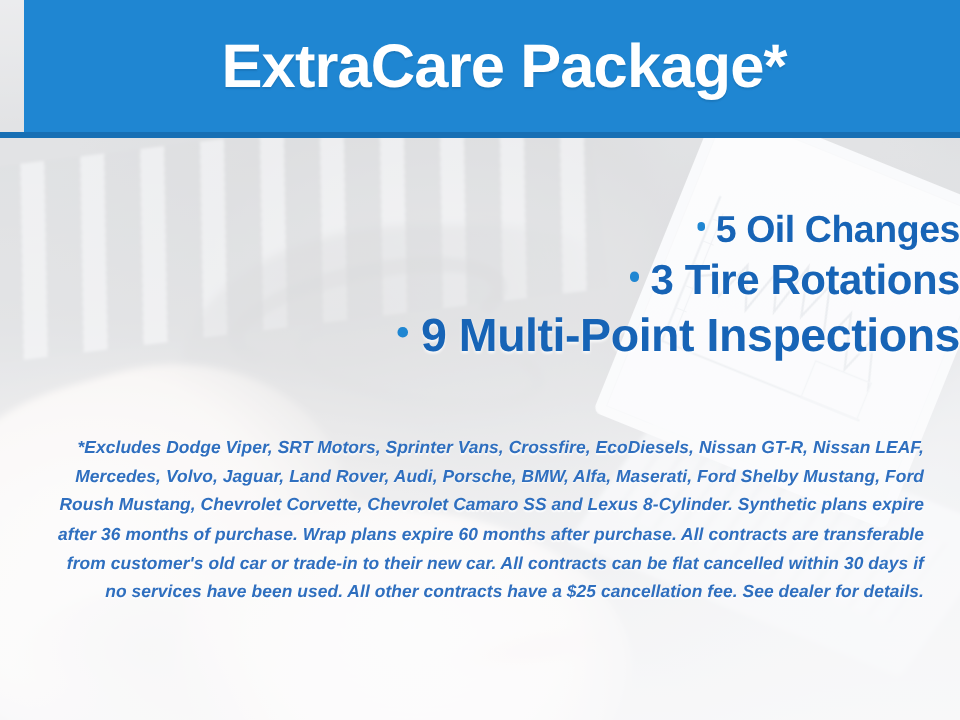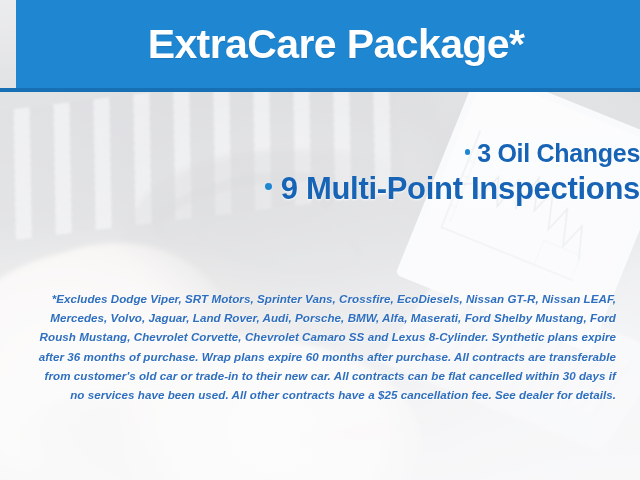--- a/index.html
+++ b/index.html
@@ -340,19 +340,20 @@
     <div class="wash"></div>
     <div class="wash2"></div>
   </div>
 
   <div class="header-band">
     <h1 class="header-title">ExtraCare Package*</h1>
   </div>
   <div class="header-rule"></div>
 
   <ul class="benefits">
-    <li class="benefit-row size-1"><span class="dot"></span><span>3 Oil Changes</span></li>
+    <li class="benefit-row size-1"><span class="dot"></span><span>5 Oil Changes</span></li>
+    <li class="benefit-row size-2"><span class="dot"></span><span>3 Tire Rotations</span></li>
     <li class="benefit-row size-3"><span class="dot"></span><span>9 Multi-Point Inspections</span></li>
   </ul>
 
   <p class="fineprint">*Excludes Dodge Viper, SRT Motors, Sprinter Vans, Crossfire, EcoDiesels, Nissan GT-R, Nissan LEAF, Mercedes, Volvo, Jaguar, Land Rover, Audi, Porsche, BMW, Alfa, Maserati, Ford Shelby Mustang, Ford Roush Mustang, Chevrolet Corvette, Chevrolet Camaro SS and Lexus 8-Cylinder. Synthetic plans expire after 36 months of purchase. Wrap plans expire 60 months after purchase. All contracts are transferable from customer's old car or trade-in to their new car. All contracts can be flat cancelled within 30 days if no services have been used. All other contracts have a $25 cancellation fee. See dealer for details.</p>
 
 </div>
 
 </body></html>

